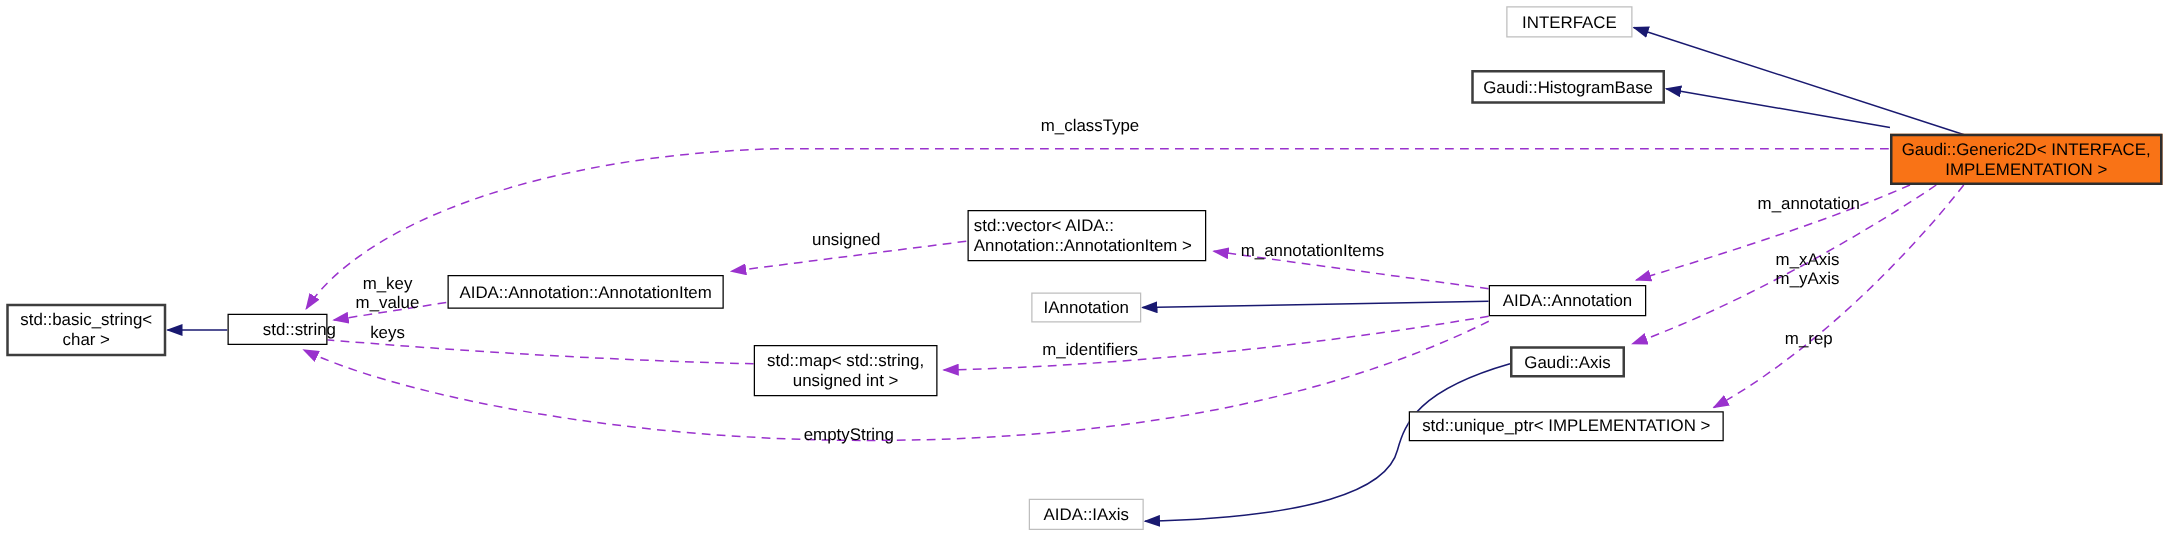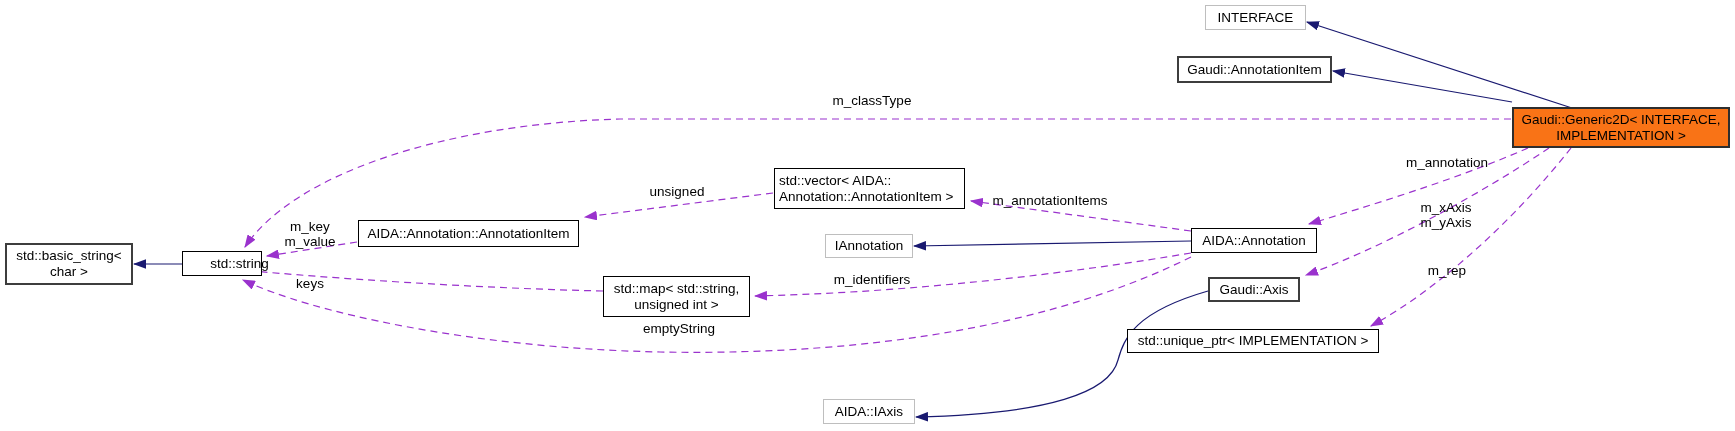--- a/index.html
+++ b/index.html
@@ -52,21 +52,21 @@
     <path d="M 1549,148 C 1478,196 1377,250 1306,275" fill="none" stroke="#9a32cd" stroke-width="1.2" stroke-dasharray="7,5" marker-end="url(#ah-dash)"></path>
     <path d="M 1571,148 C 1519,214 1444,286 1371,326" fill="none" stroke="#9a32cd" stroke-width="1.2" stroke-dasharray="7,5" marker-end="url(#ah-dash)"></path>
     <path d="M 1191,253 C 1035,279 885,293 755,296" fill="none" stroke="#9a32cd" stroke-width="1.2" stroke-dasharray="7,5" marker-end="url(#ah-dash)"></path>
     <path d="M 1191,257 C 1060,322 880,356 660,352 C 470,348 310,312 243,280" fill="none" stroke="#9a32cd" stroke-width="1.2" stroke-dasharray="7,5" marker-end="url(#ah-dash)"></path>
     <path d="M 603,291 C 470,288 330,278 241,270" fill="none" stroke="#9a32cd" stroke-width="1.2" stroke-dasharray="7,5" marker-end="url(#ah-dash)"></path>
     <path d="M 357,242 L 267,256" fill="none" stroke="#9a32cd" stroke-width="1.2" stroke-dasharray="7,5" marker-end="url(#ah-dash)"></path>
   </svg>
 
   <div class="node ext" style="left:1205px;top:5px;width:101px;height:25px;">INTERFACE</div>
 
-  <div class="node thick" style="left:1177px;top:56px;width:155px;height:27px;">Gaudi::AnnotationItem</div>
+  <div class="node thick" style="left:1177px;top:56px;width:155px;height:27px;">Gaudi::HistogramBase</div>
 
   <div class="node selected" style="left:1512px;top:107px;width:218px;height:41px;">Gaudi::Generic2D&lt; INTERFACE,
 IMPLEMENTATION &gt;</div>
 
   <div class="node leftalign" style="left:774px;top:168px;width:191px;height:41px;">std::vector&lt; AIDA::
 Annotation::AnnotationItem &gt;</div>
 
   <div class="node ext" style="left:825px;top:234px;width:88px;height:24px;">IAnnotation</div>
 
   <div class="node" style="left:1191px;top:228px;width:126px;height:25px;">AIDA::Annotation</div>
@@ -90,16 +90,16 @@
   <div class="elabel" style="left:872px;top:93px;">m_classType</div>
   <div class="elabel" style="left:677px;top:184px;">unsigned</div>
   <div class="elabel" style="left:1050px;top:193px;">m_annotationItems</div>
   <div class="elabel" style="left:1447px;top:155px;">m_annotation</div>
   <div class="elabel" style="left:1446px;top:200px;">m_xAxis
 m_yAxis</div>
   <div class="elabel" style="left:1447px;top:263px;">m_rep</div>
   <div class="elabel" style="left:872px;top:272px;">m_identifiers</div>
   <div class="elabel" style="left:310px;top:219px;">m_key
 m_value</div>
-  <div class="elabel" style="left:310px;top:276px;">keys</div>
-  <div class="elabel" style="left:679px;top:321px;">emptyString</div>
+  <div class="elabel" style="left:310px;top:258px;">keys</div>
+  <div class="elabel" style="left:679px;top:340px;">emptyString</div>
 
 </div>
 
 </body></html>

